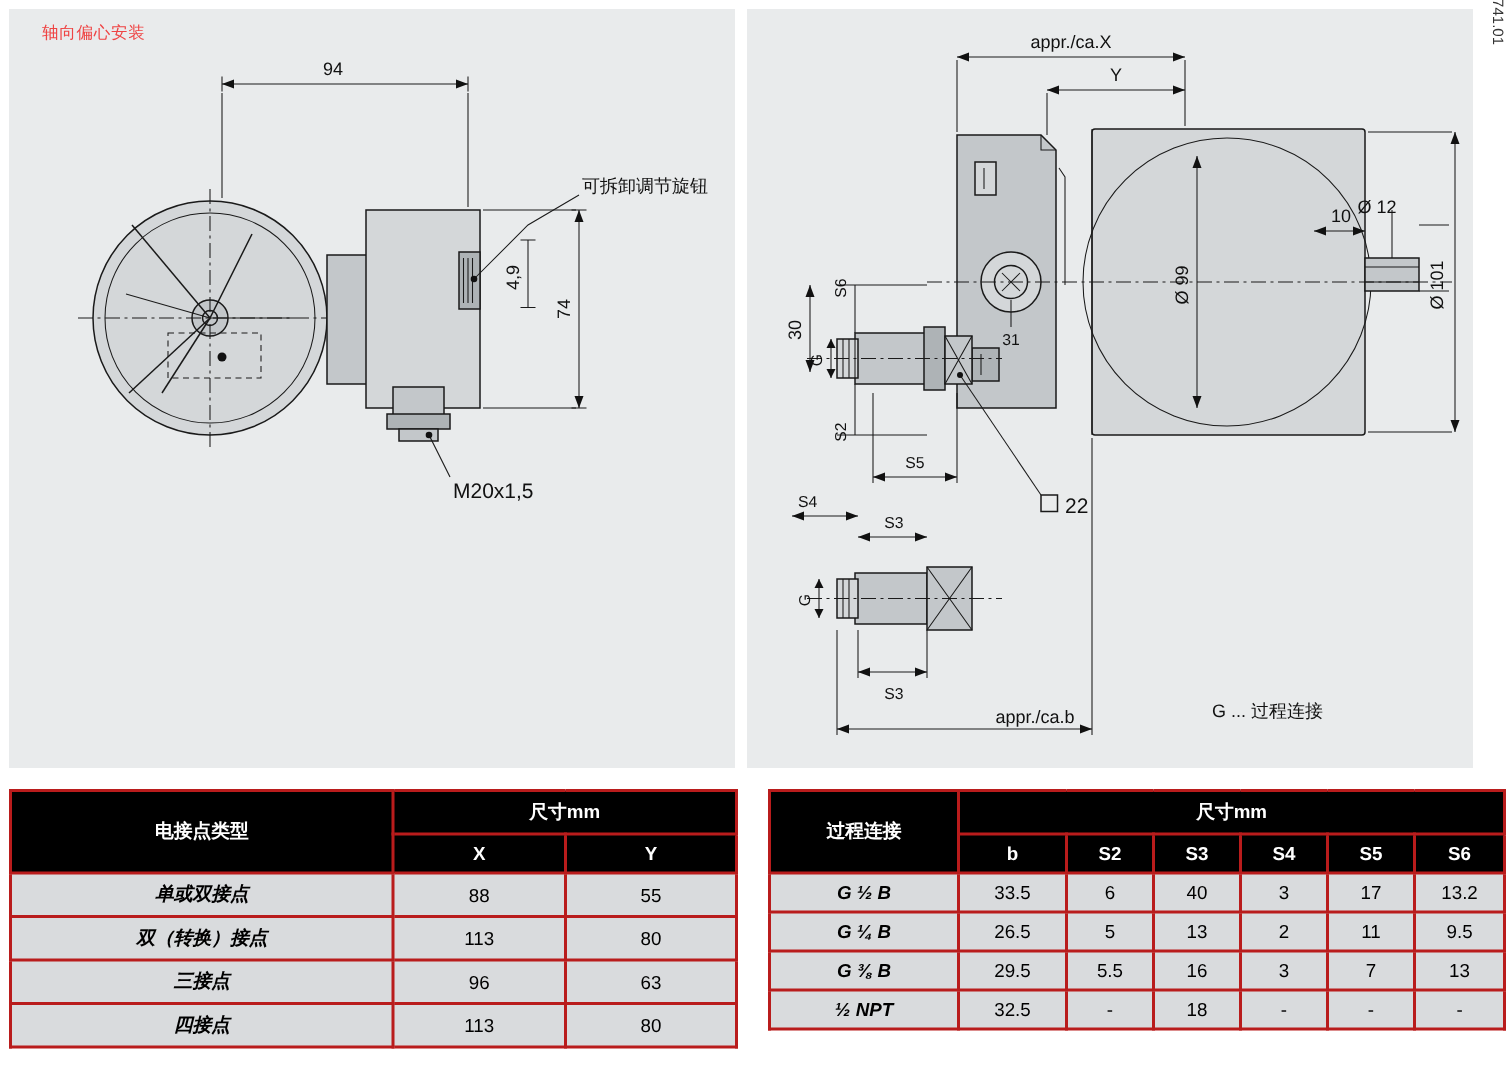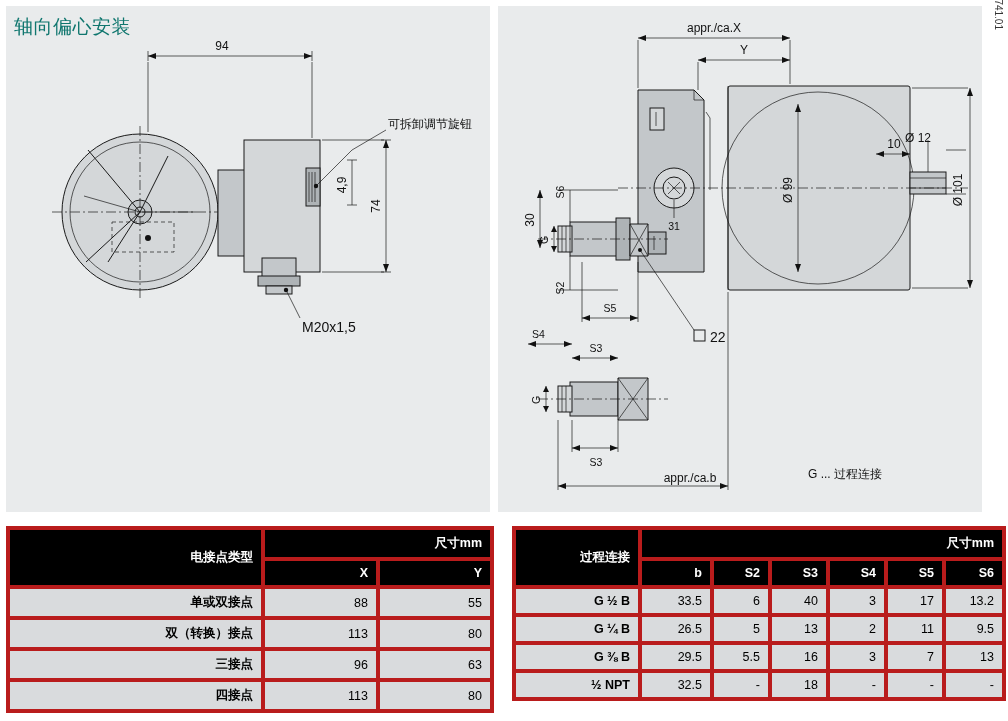--- a/index.html
+++ b/index.html
@@ -30,24 +30,24 @@
   }
   .panel-bg {
     position: absolute;
     background: #e9ebec;
   }
   #panel-left  { left: 6px;   top: 6px;  width: 484px; height: 506px; }
   #panel-right { left: 498px; top: 6px;  width: 484px; height: 506px; }
 
   .title-cn {
     position: absolute;
-    left: 14px;
+    left: 28px;
     top: 14px;
-    font-size: 19px;
-    color: #0f766e;
+    font-size: 11px;
+    color: #ef4444;
     letter-spacing: 0.5px;
   }
 
   .side-code {
     position: absolute;
     right: 4px;
     top: 30px;
     font-size: 10px;
     color: #333;
     transform: rotate(90deg);
@@ -78,36 +78,37 @@
     top: 526px;
     width: 1008px;
     height: 195px;
   }
   table {
     border-collapse: collapse;
     font-size: 12.5px;
     table-layout: fixed;
   }
   table th, table td {
-    border: 4px solid #b91c1c;
+    border: 2px solid #b91c1c;
     padding: 5px 8px;
-    text-align: right;
+    text-align: center;
     white-space: nowrap;
   }
   .thead-dark th {
     background: #000000;
     color: #ffffff;
     font-weight: bold;
   }
   .tbody-row td {
     background: #d9dbdd;
     color: #000;
   }
   .tbody-row td.first {
     font-weight: bold;
+    font-style: italic;
   }
   #table-electrical {
     position: absolute;
     left: 6px;
     top: 0;
     width: 484px;
   }
   #table-process {
     position: absolute;
     left: 512px;

